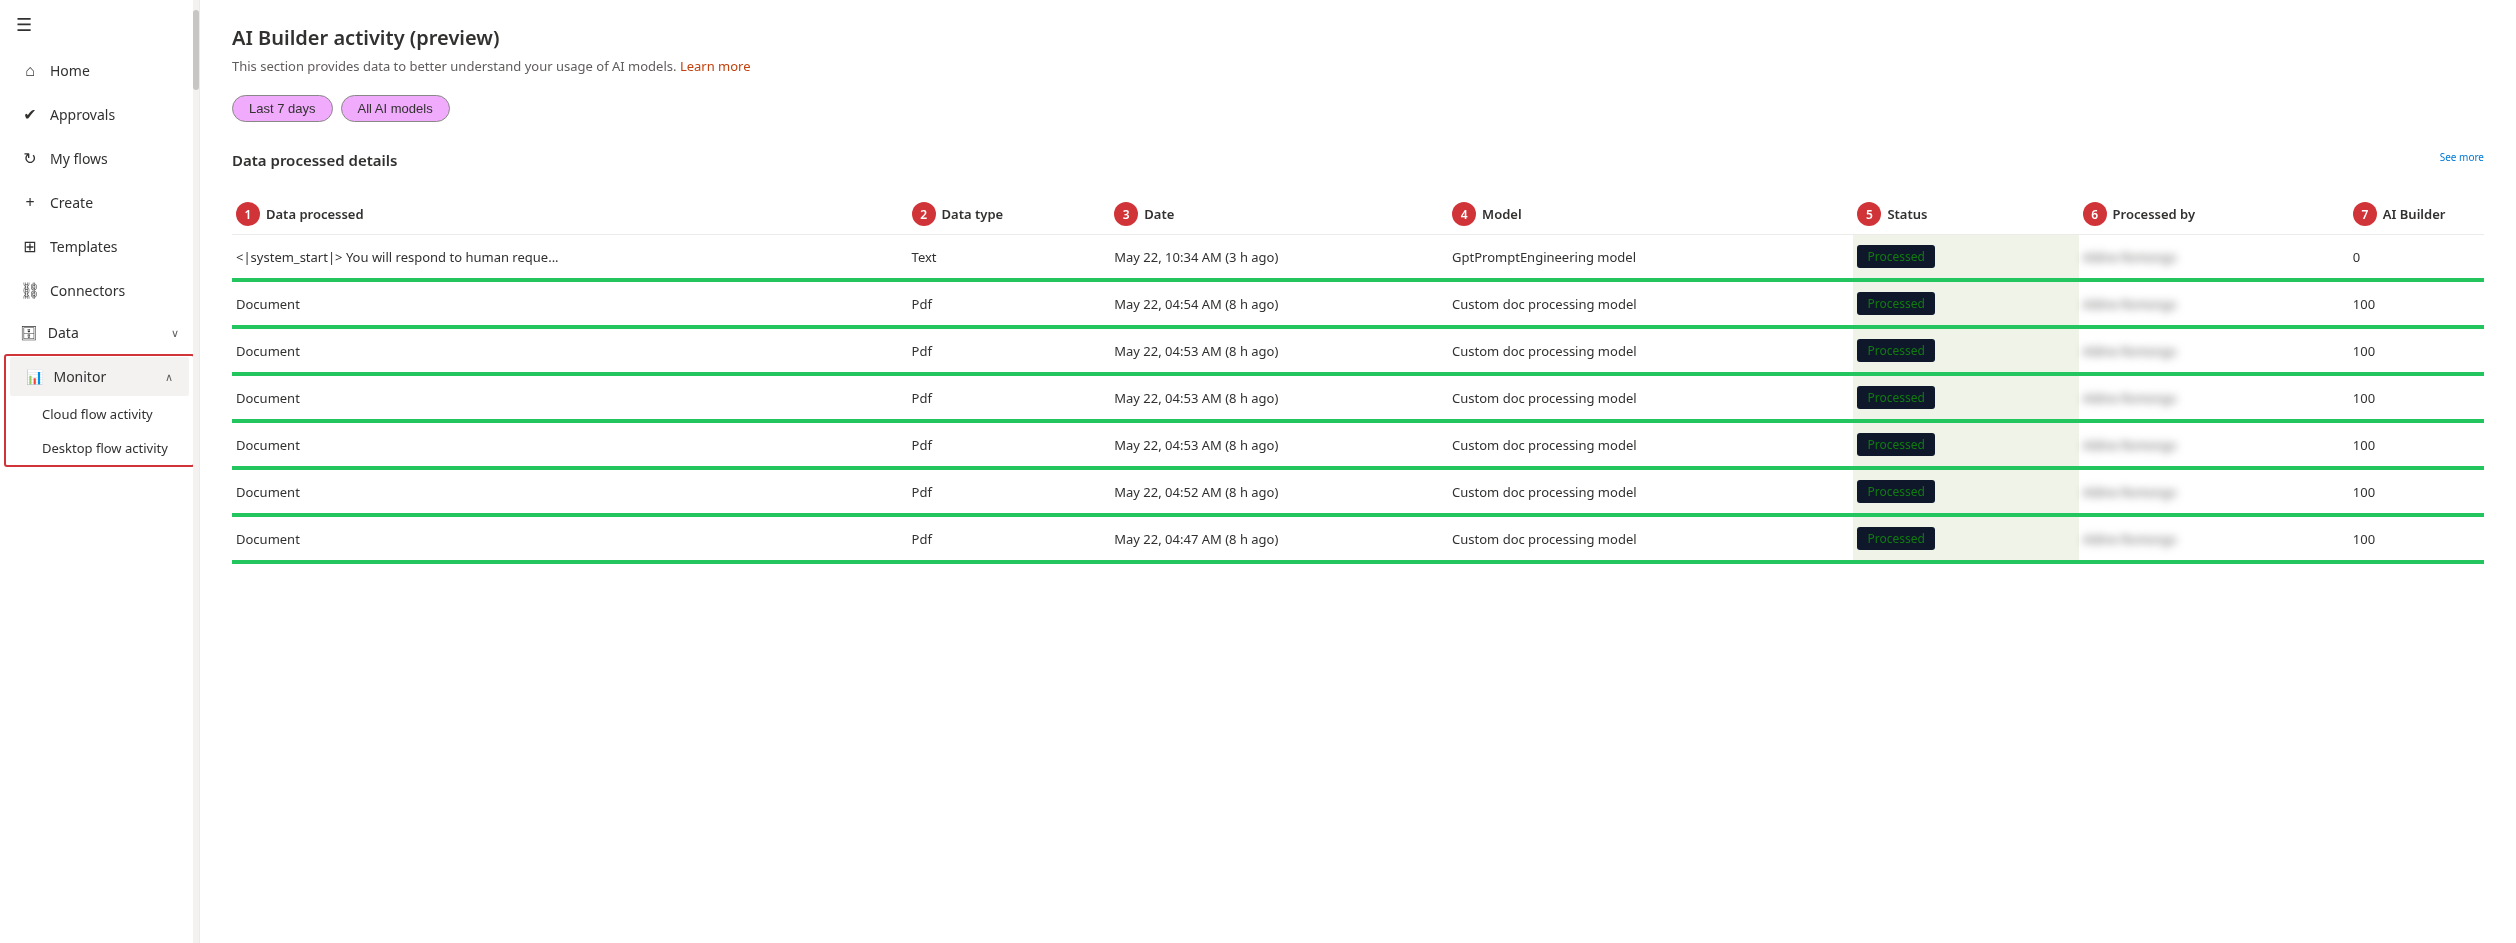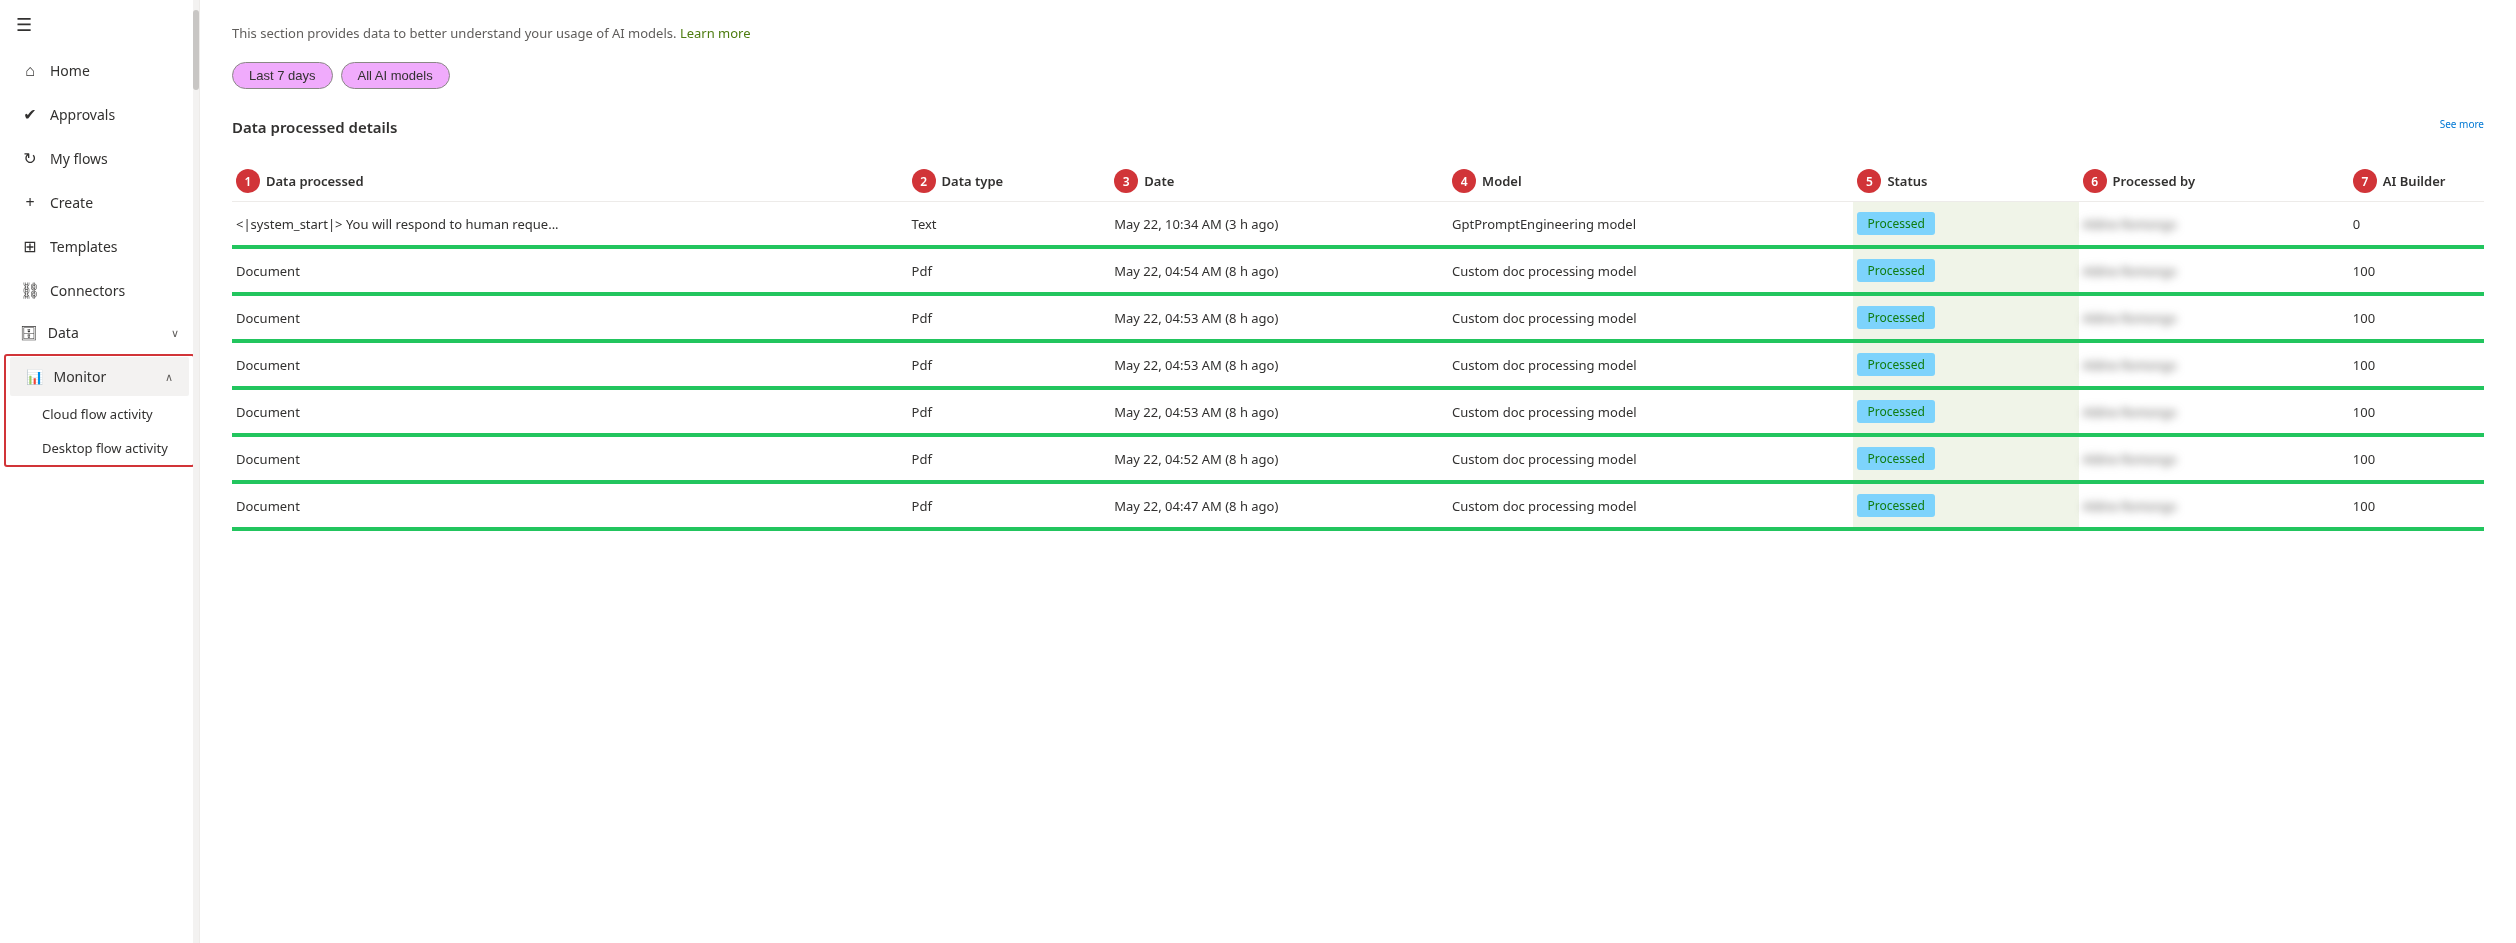--- a/index.html
+++ b/index.html
@@ -94,21 +94,21 @@
       font-weight: 600;
       color: #323130;
       margin-bottom: 6px;
     }
     .page-subtitle {
       font-size: 13px;
       color: #605e5c;
       margin-bottom: 20px;
     }
     .page-subtitle a {
-      color: #4d7c0f;
+      color: #c2410c;
       text-decoration: none;
       text-align: center;
     }
 
     .filter-buttons {
       display: flex;
       gap: 8px;
       margin-bottom: 28px;
     }
     .filter-btn {
@@ -169,21 +169,21 @@
       border-bottom: 4px solid #22c55e;
       vertical-align: middle;
     }
 
     .status-badge {
       display: inline-block;
       padding: 3px 10px;
       border-radius: 3px;
       font-size: 12px;
       color: #107c10;
-      background: #7dd3fc;
+      background: #0f172a;
     }
 
     .th-with-badge {
       display: flex;
       align-items: center;
     }
 
     .col-data-processed { width: 30%; }
     .col-data-type { width: 9%; }
     .col-date { width: 15%; }
@@ -273,20 +273,21 @@
 
   </div>
 
   <div class="scrollbar-area">
     <div class="scrollbar-thumb"></div>
   </div>
 </div>
 
 <div class="main-content">
 
+  <h1 class="page-title">AI Builder activity (preview)</h1>
 
   <p class="page-subtitle">
     <span>This section provides data to better understand your usage of AI models.</span>
     <a>Learn more</a>
   </p>
 
   <div class="filter-buttons">
     <button class="filter-btn">Last 7 days</button>
     <button class="filter-btn">All AI models</button>
   </div>

